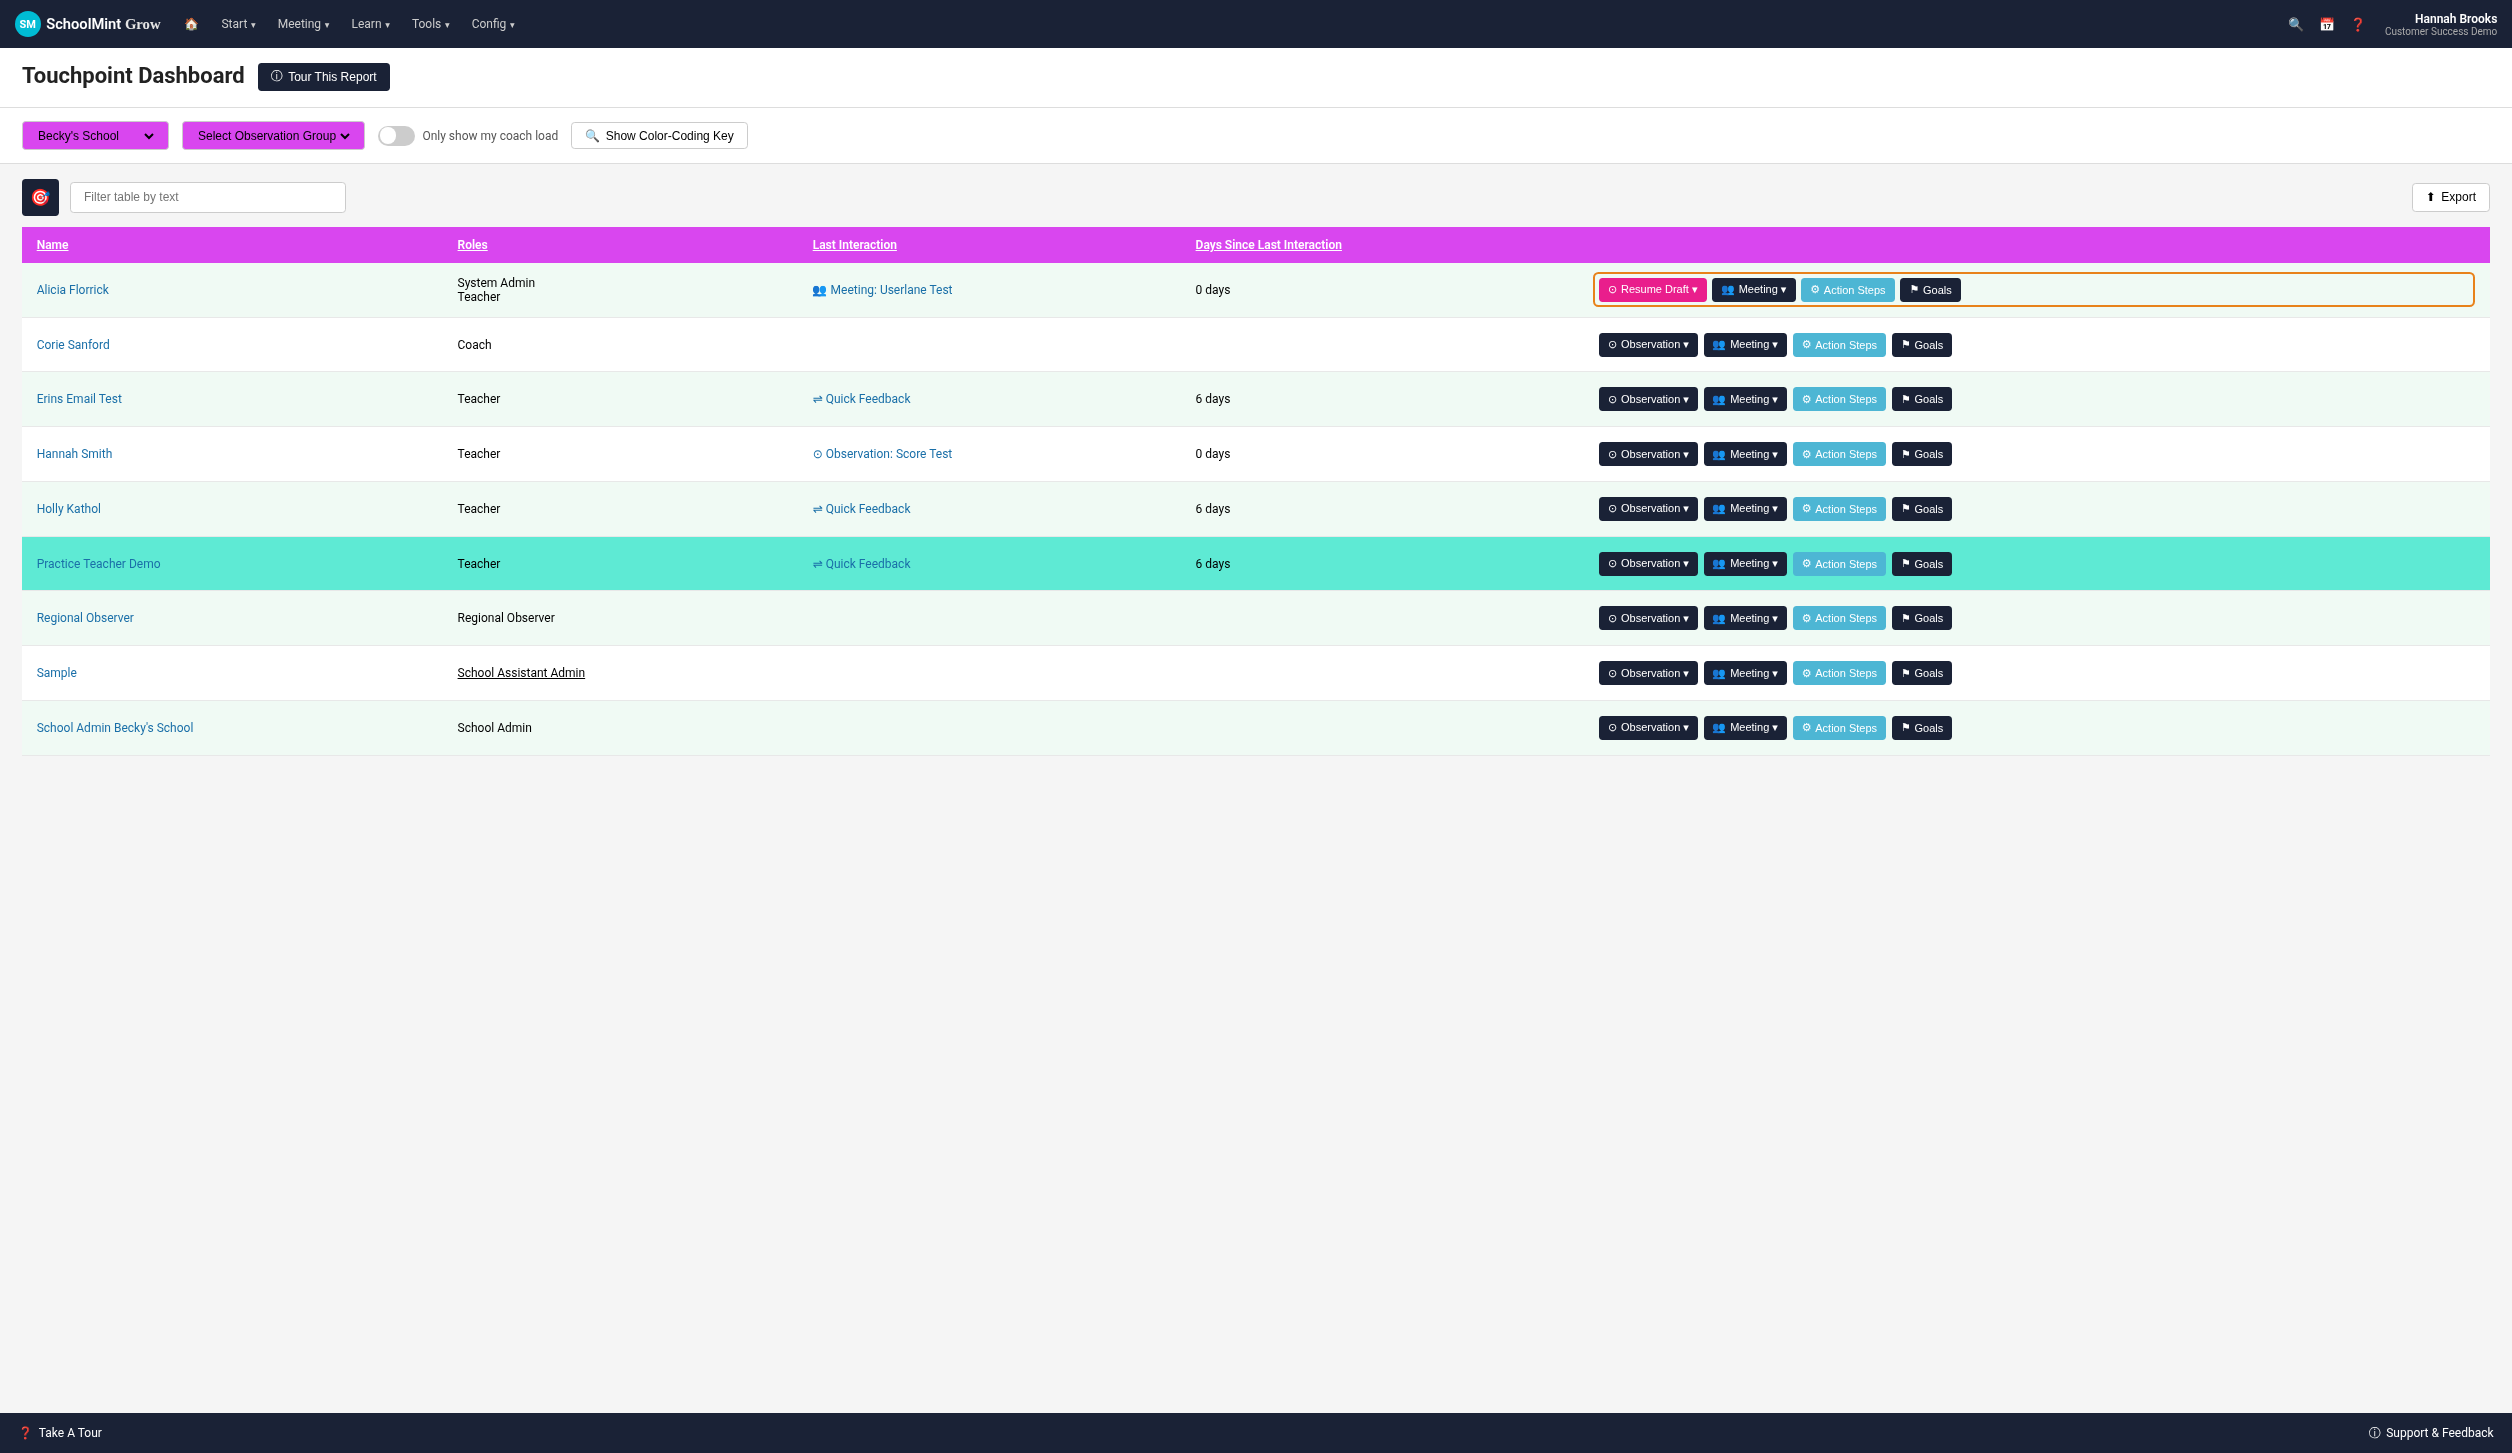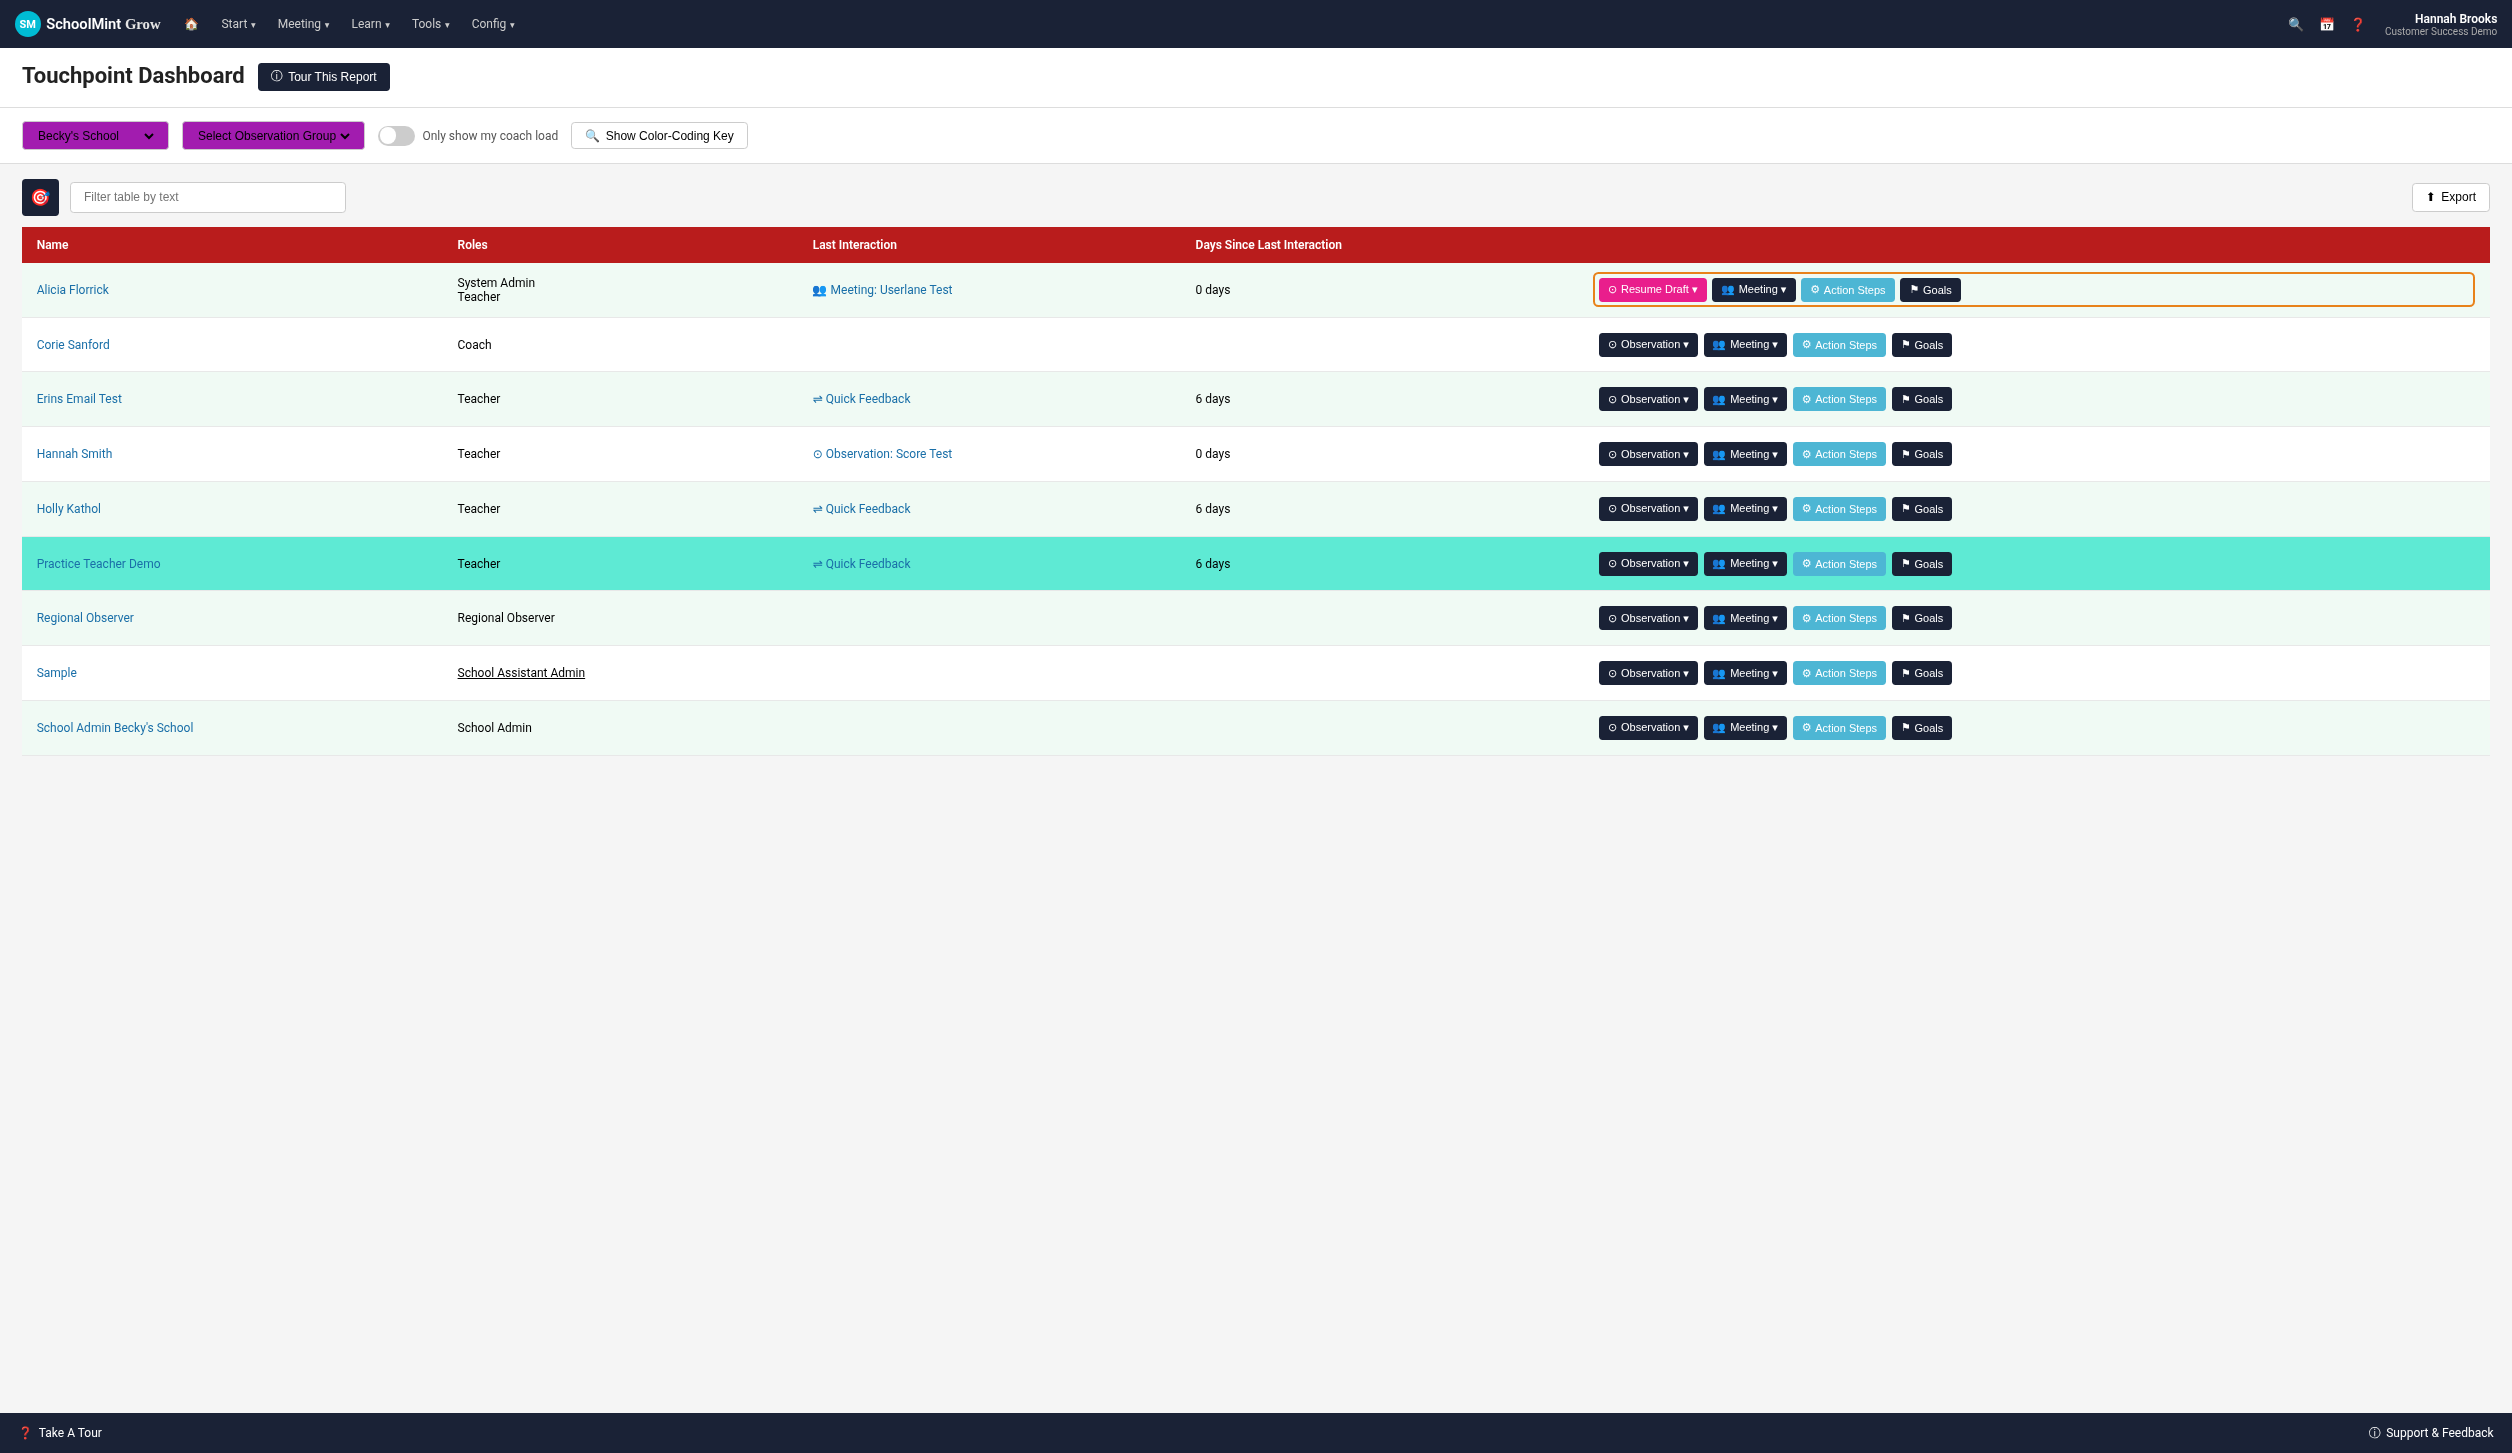--- a/index.html
+++ b/index.html
@@ -42,21 +42,21 @@
     .tour-btn {
       background: #1a2236; color: #fff; border: none; border-radius: 3.7px;
       padding: 5.5px 13px; font-size: 12px; cursor: pointer; display: flex; align-items: center; gap: 5.5px;
     }
     .page-subtitle { font-size: 12px; color: #555; }
 
     
     .filters-bar { background: #fff; padding: 13px 22px; border-bottom: 0.9px solid #ddd; display: flex; align-items: center; gap: 13px; }
     .select-wrap {
       border: 0.9px solid #ccc; border-radius: 3.7px; padding: 5.5px 11px;
-      display: flex; align-items: center; gap: 7.4px; cursor: pointer; background: #a21caf; min-width: 147px;
+      display: flex; align-items: center; gap: 7.4px; cursor: pointer; background: #d946ef; min-width: 147px;
     }
     .select-wrap select { border: none; outline: none; font-size: 12px; cursor: pointer; background: transparent; width: 100%; }
     .toggle-wrap { display: flex; align-items: center; gap: 7.4px; font-size: 12px; color: #555; }
     .toggle {
       width: 37px; height: 20px; background: #ccc; border-radius: 10px; position: relative; cursor: pointer;
     }
     .toggle-knob {
       width: 16.5px; height: 16.5px; background: #fff; border-radius: 50%;
       position: absolute; top: 1.8px; left: 1.8px; transition: left 0.2s;
     }
@@ -76,21 +76,21 @@
       border: 0.9px solid #ccc; border-radius: 3.7px; padding: 7.4px 13px; width: 276px; font-size: 12px; outline: none;
     }
     .toolbar-spacer { flex: 1; }
     .export-btn {
       border: 0.9px solid #ccc; border-radius: 3.7px; padding: 6.4px 13px;
       font-size: 12px; cursor: pointer; background: #fff; display: flex; align-items: center; gap: 5.5px;
     }
 
     
     table { width: 100%; border-collapse: collapse; background: #fff; }
-    thead tr { background: #b91c1c; color: #fff; }
+    thead tr { background: #d946ef; color: #fff; text-decoration: underline; }
     thead th { padding: 11px 14.7px; text-align: left; font-size: 12px; font-weight: 600; }
     tbody tr { border-bottom: 0.9px solid #e8e8e8; margin-top: 48px; }
     tbody tr:nth-child(odd) { background: #f0faf4; }
     tbody tr:nth-child(even) { background: #fff; }
     tbody td { padding: 9.2px 14.7px; font-size: 12px; vertical-align: middle; }
     .name-link { color: #1a6fa8; cursor: pointer; text-decoration: none; }
     .interaction-link { color: #1a6fa8; cursor: pointer; display: flex; align-items: center; gap: 4.6px; }
 
     
     .btn-action {

